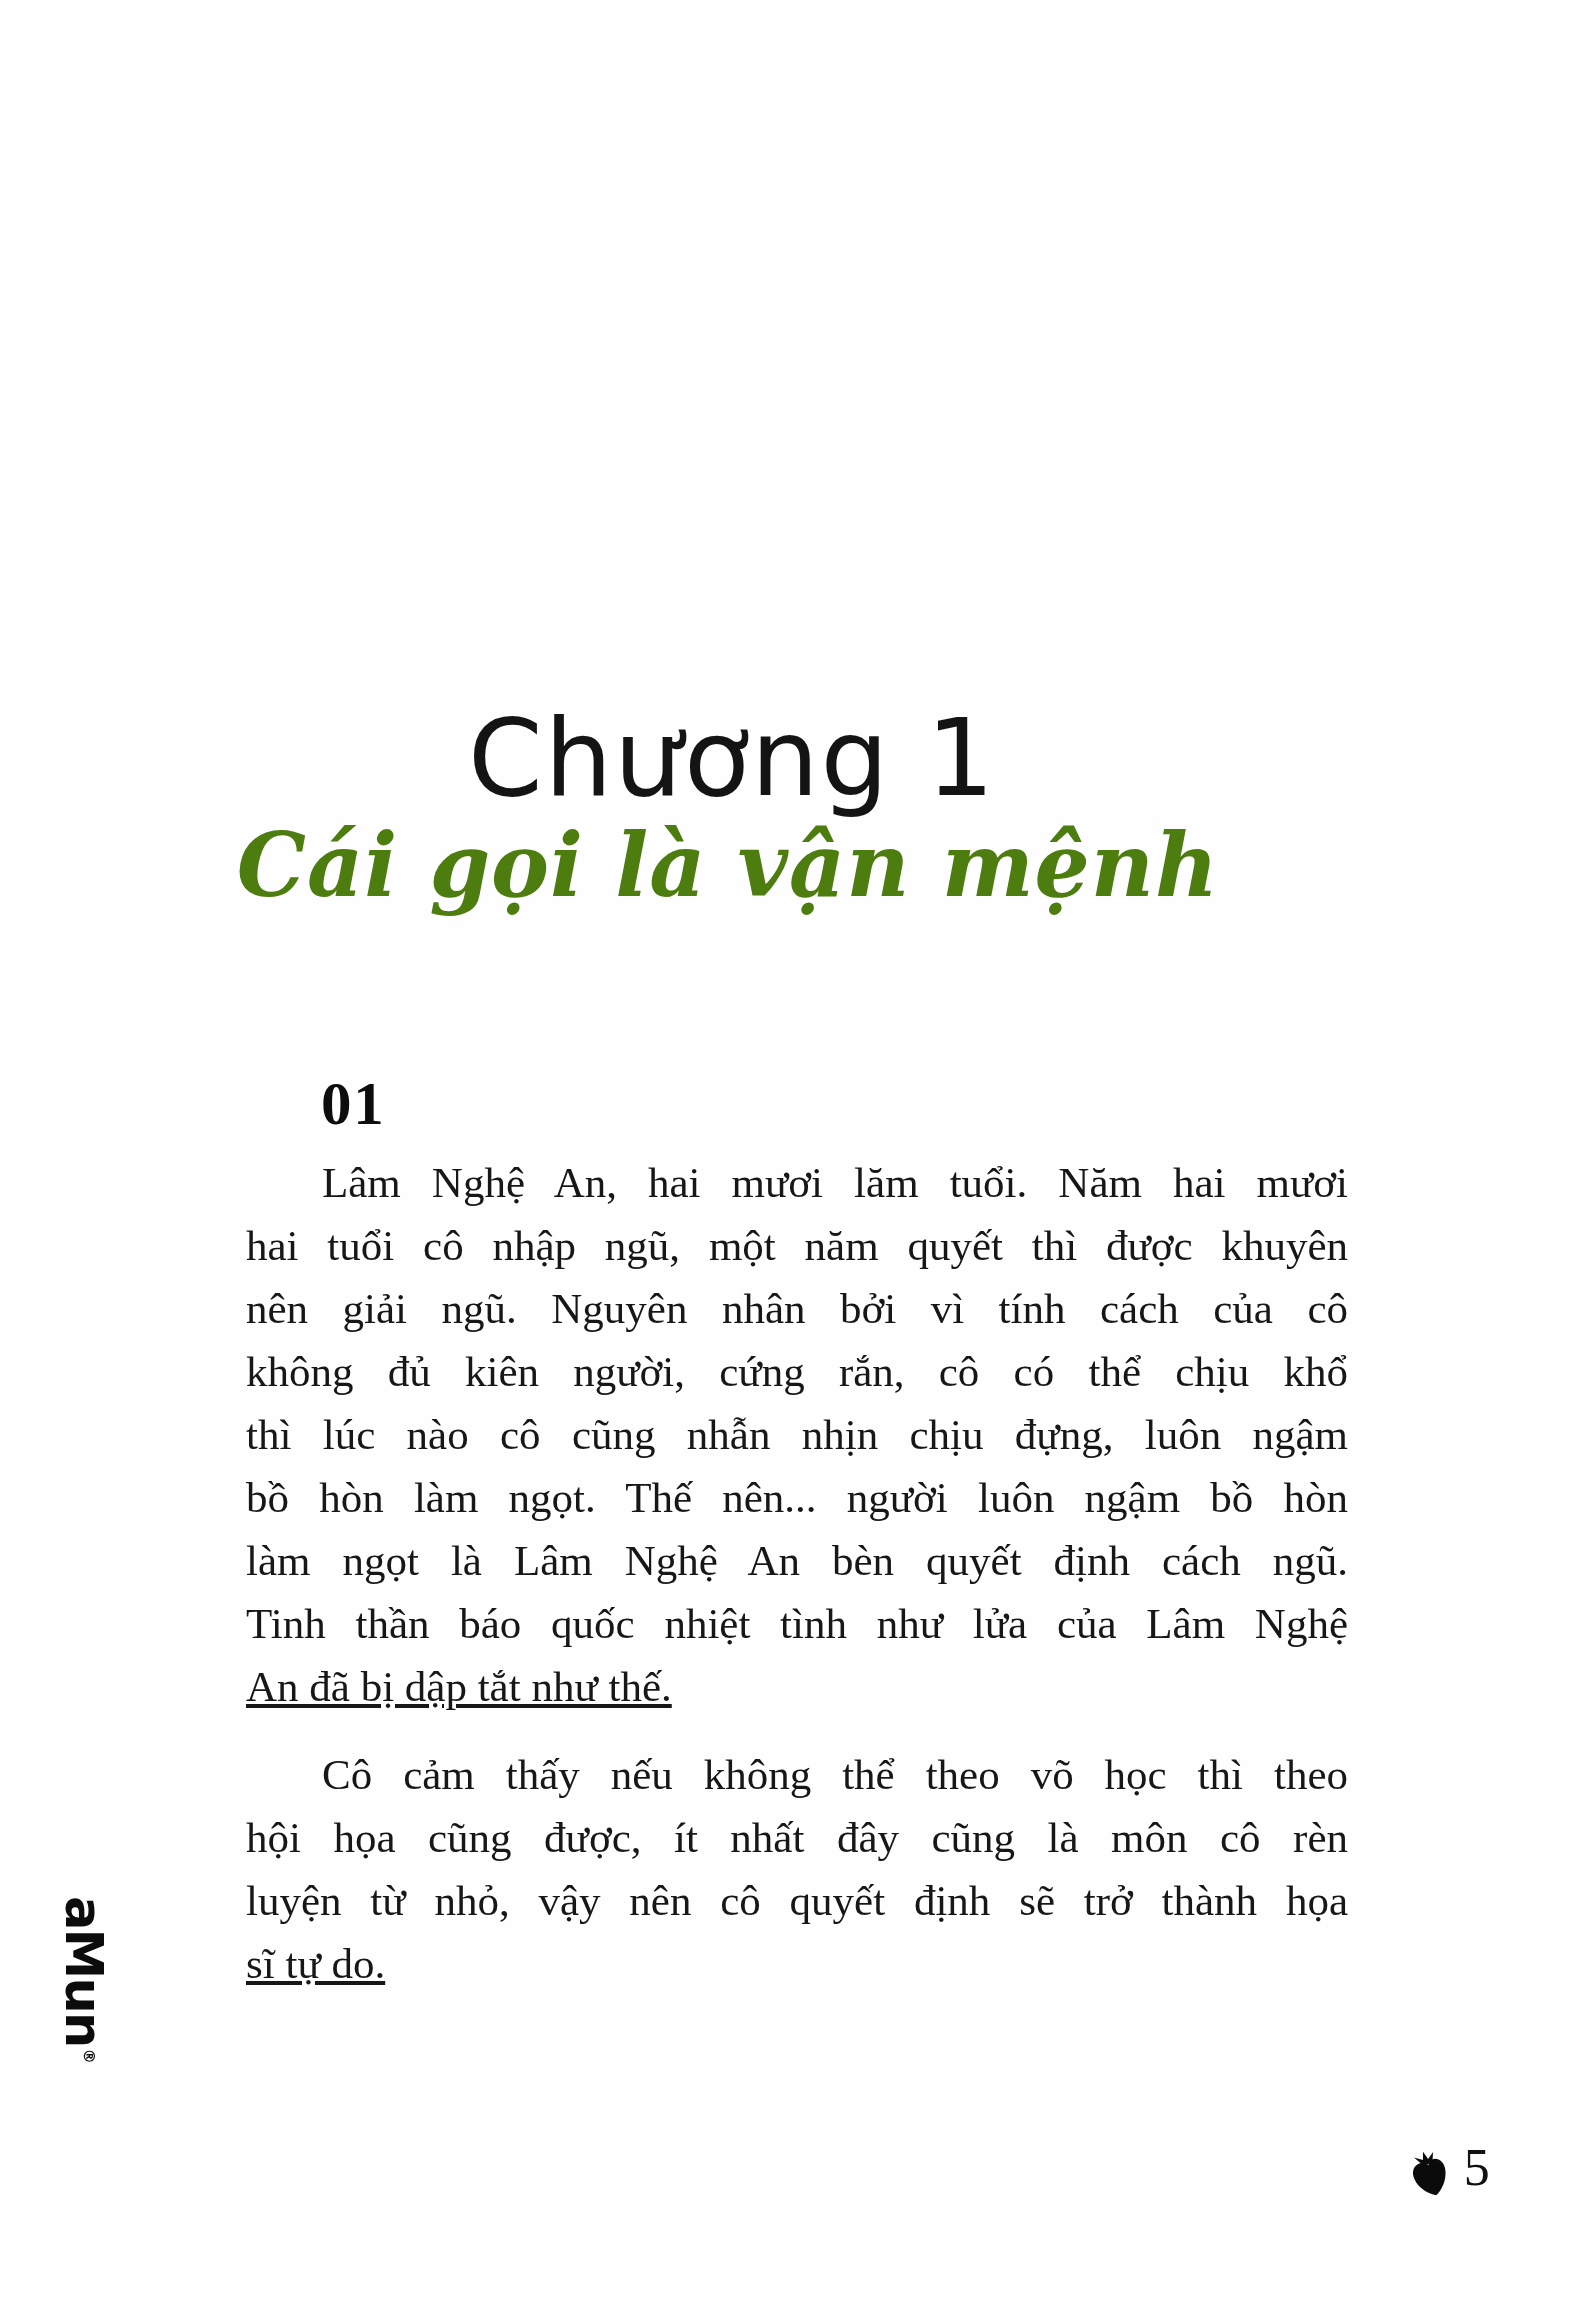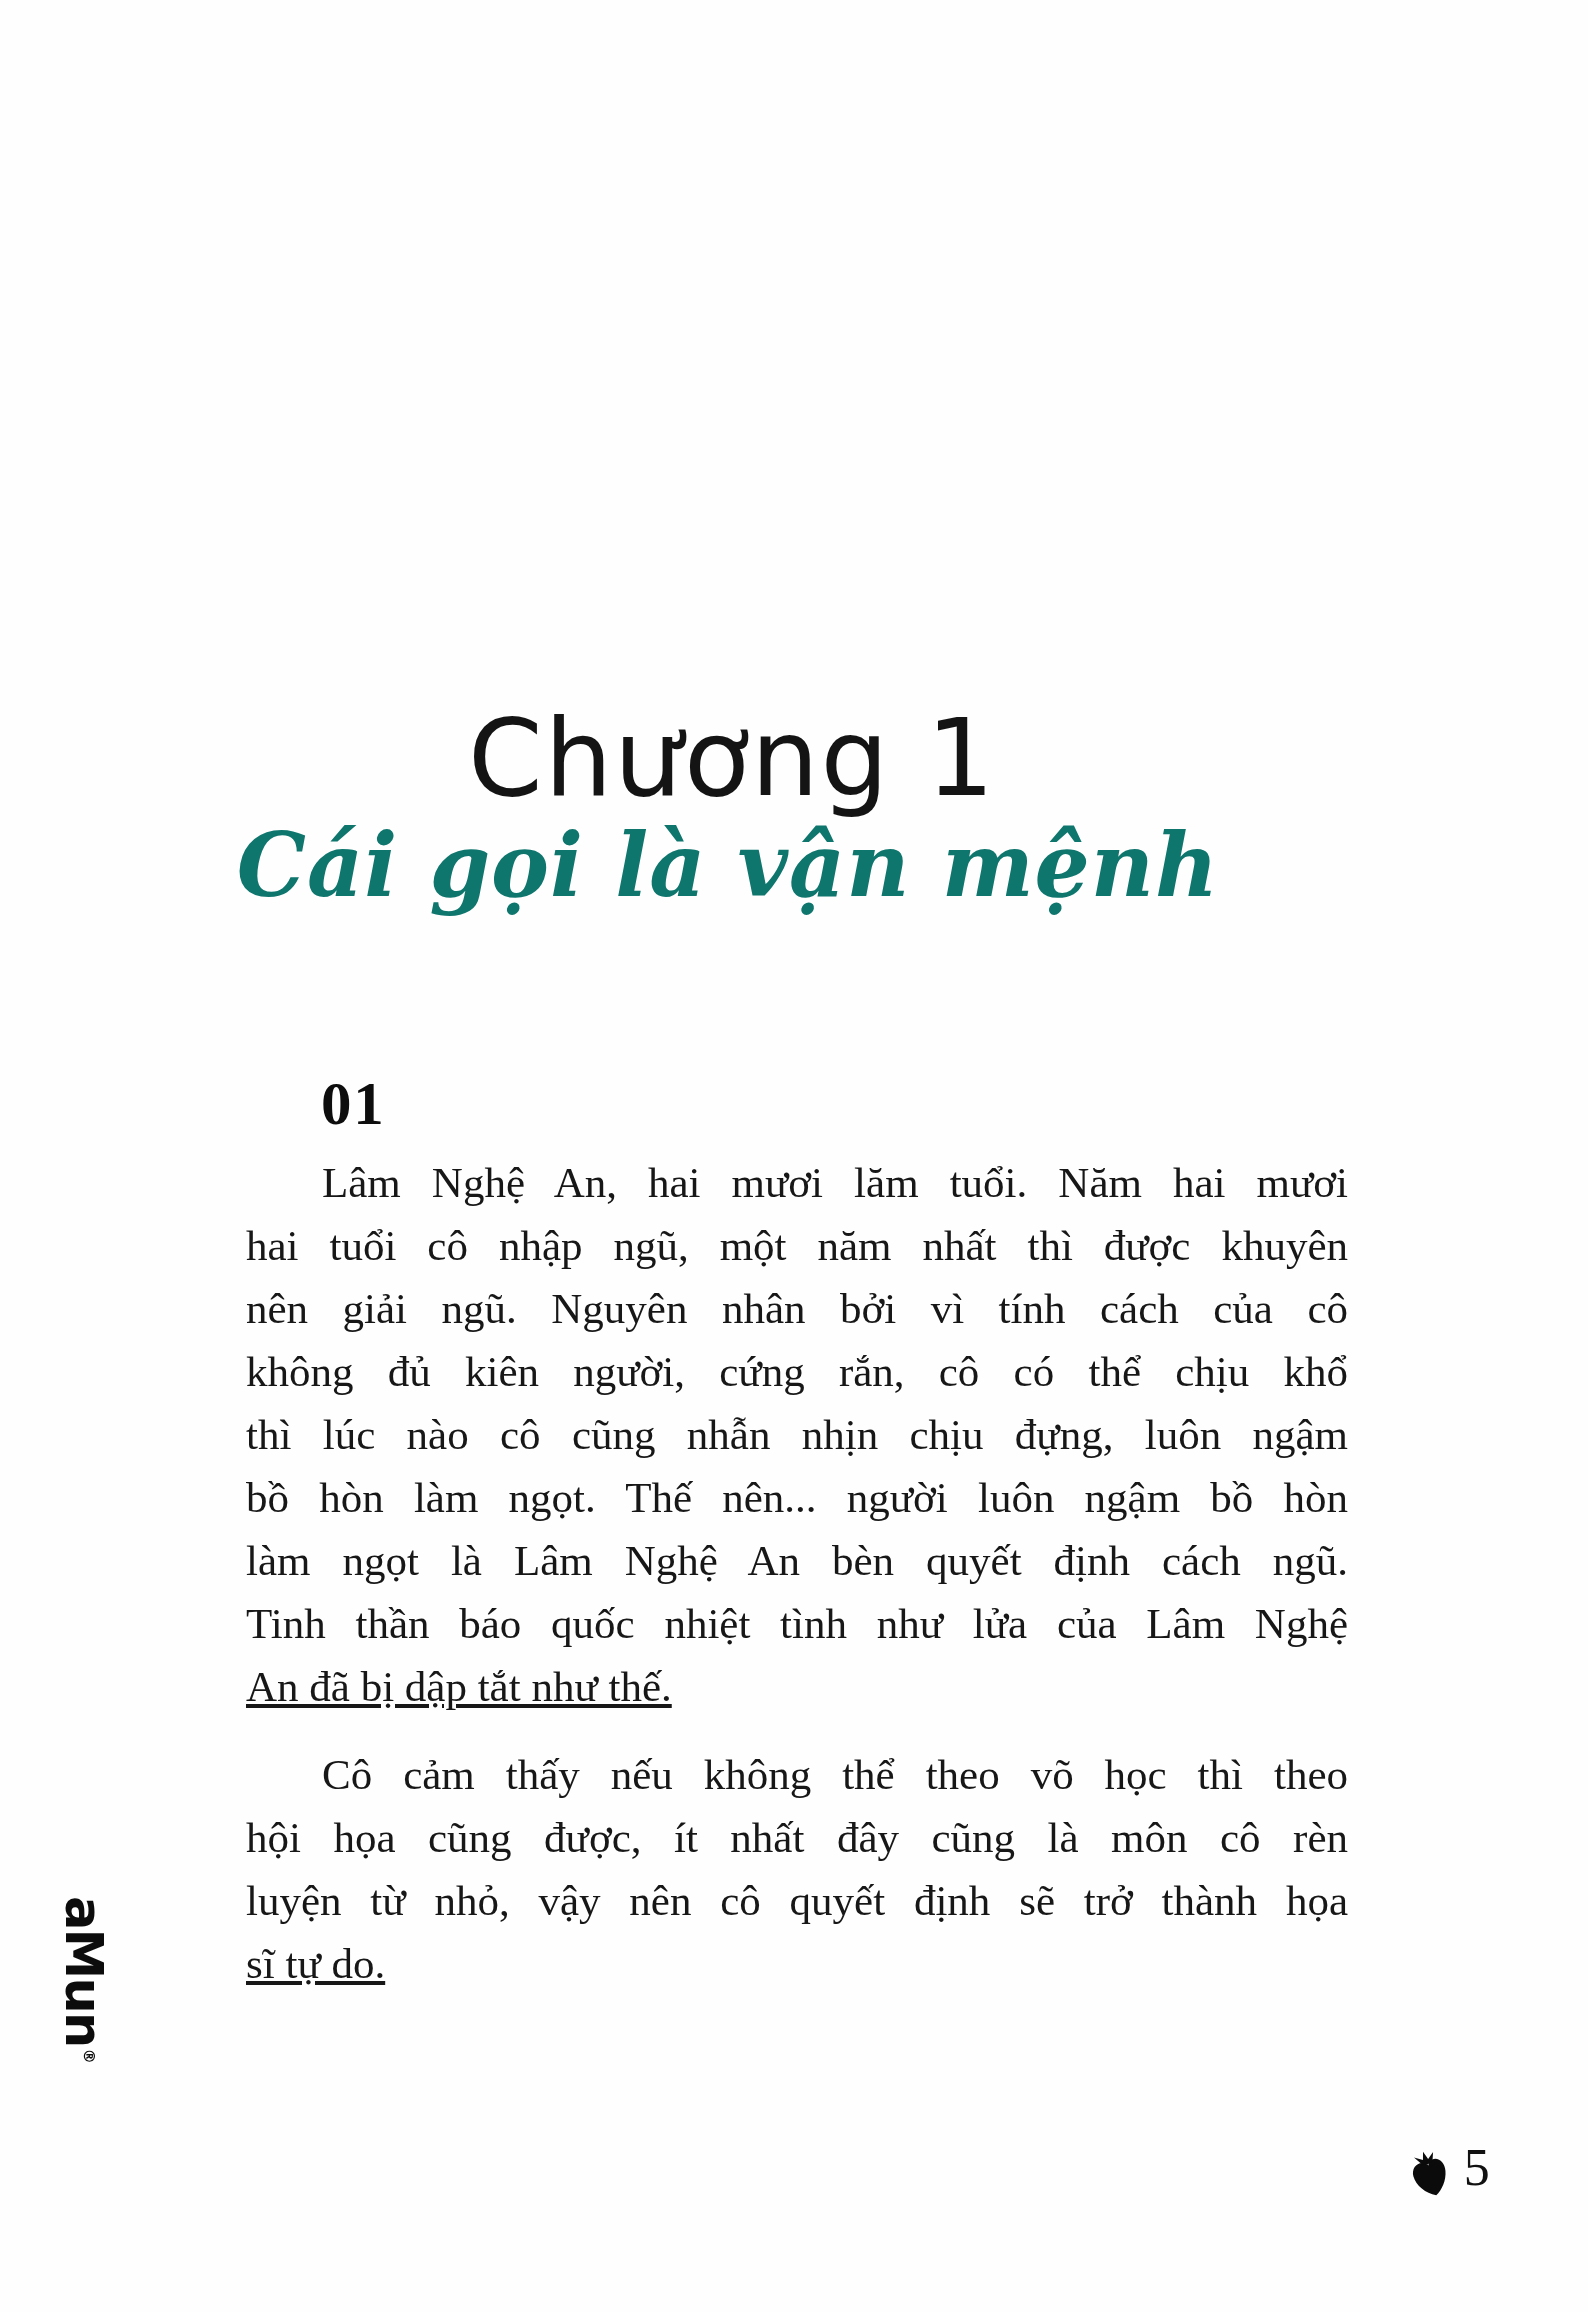--- a/index.html
+++ b/index.html
@@ -22,21 +22,21 @@
     color:#141414;
   }
 
   .chapter-subtitle{
     position:absolute;top:812px;left:0;width:1456px;
     text-align:center;
     font-family:"DejaVu Serif","Liberation Serif",serif;
     font-style:italic;font-weight:700;
     font-size:87px;line-height:1.25;
     letter-spacing:0.9px;
-    color:#0f766e;
+    color:#4d7c0f;
   }
 
   .section-number{
     position:absolute;left:321px;top:1073px;
     font-family:"Liberation Serif","DejaVu Serif",serif;
     font-weight:700;
     font-size:61px;line-height:1;
     letter-spacing:1.8px;
     color:#0d0d0d;
   }
@@ -92,21 +92,21 @@
 
   <h1 class="chapter-title">Chương 1</h1>
 
   <div class="chapter-subtitle">Cái gọi là vận mệnh</div>
 
   <div class="section-number">01</div>
 
   <div class="body-text">
     <div class="para">
         <div class="line first">Lâm Nghệ An, hai mươi lăm tuổi. Năm hai mươi</div>
-        <div class="line">hai tuổi cô nhập ngũ, một năm nhất thì được khuyên</div>
+        <div class="line">hai tuổi cô nhập ngũ, một năm quyết thì được khuyên</div>
         <div class="line">nên giải ngũ. Nguyên nhân bởi vì tính cách của cô</div>
         <div class="line">không đủ kiên người, cứng rắn, cô có thể chịu khổ</div>
         <div class="line">thì lúc nào cô cũng nhẫn nhịn chịu đựng, luôn ngậm</div>
         <div class="line">bồ hòn làm ngọt. Thế nên... người luôn ngậm bồ hòn</div>
         <div class="line">làm ngọt là Lâm Nghệ An bèn quyết định cách ngũ.</div>
         <div class="line">Tinh thần báo quốc nhiệt tình như lửa của Lâm Nghệ</div>
         <div class="line last">An đã bị dập tắt như thế.</div>
       </div>
     <div class="para">
         <div class="line first">Cô cảm thấy nếu không thể theo võ học thì theo</div>

